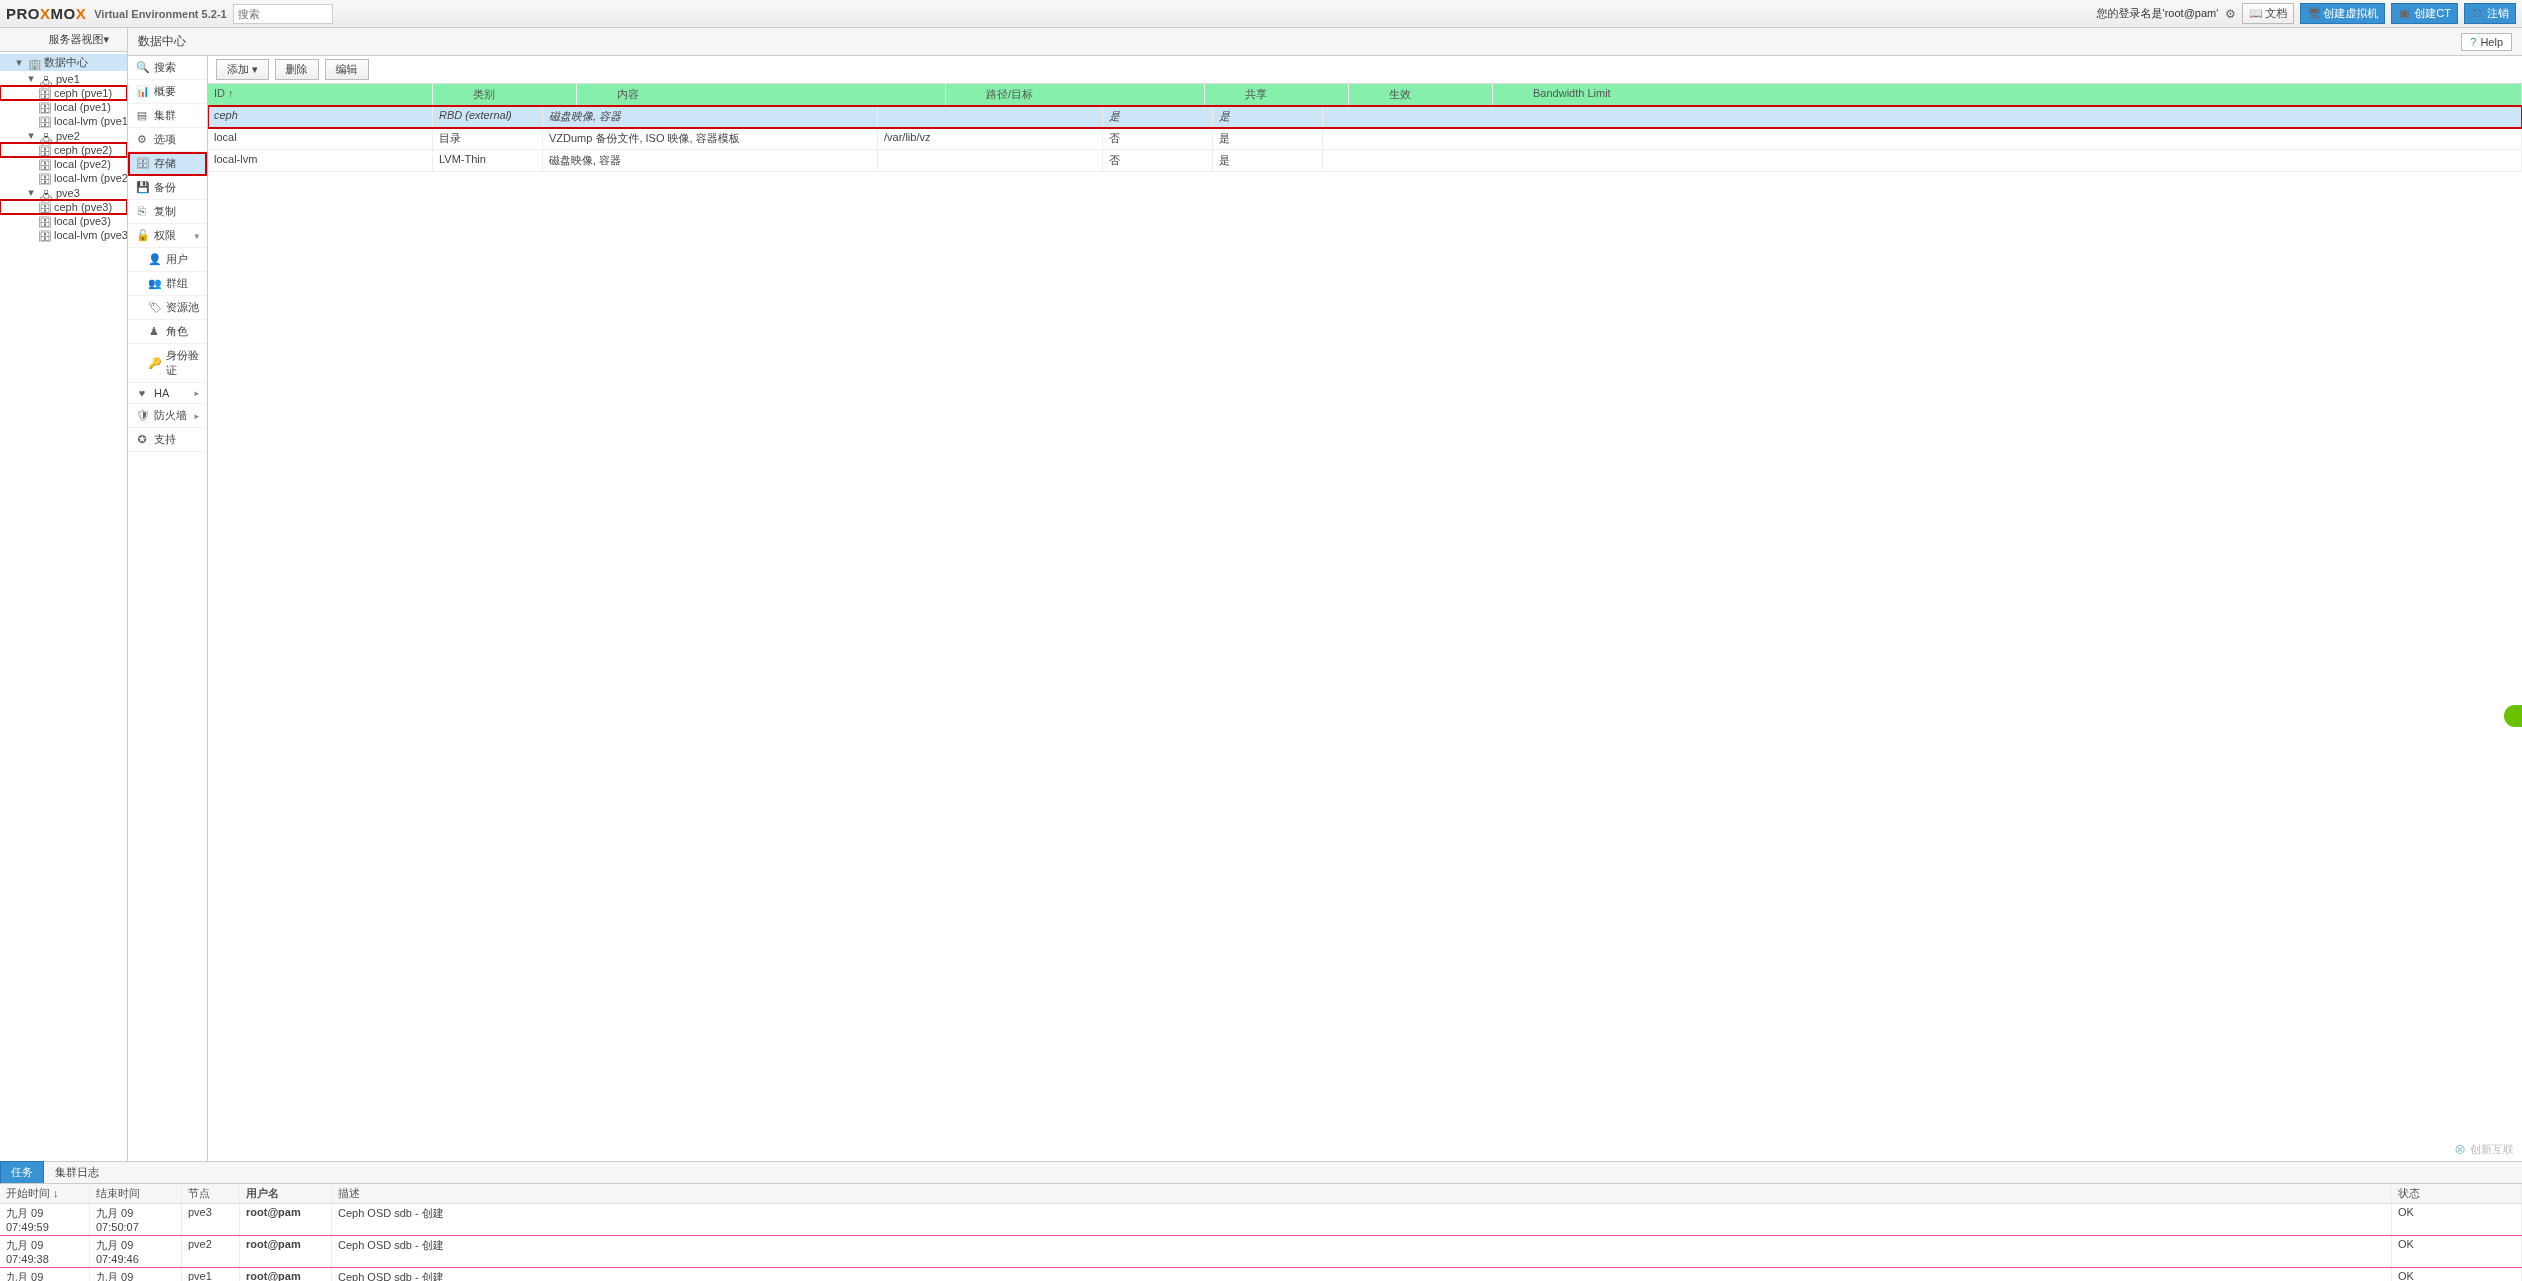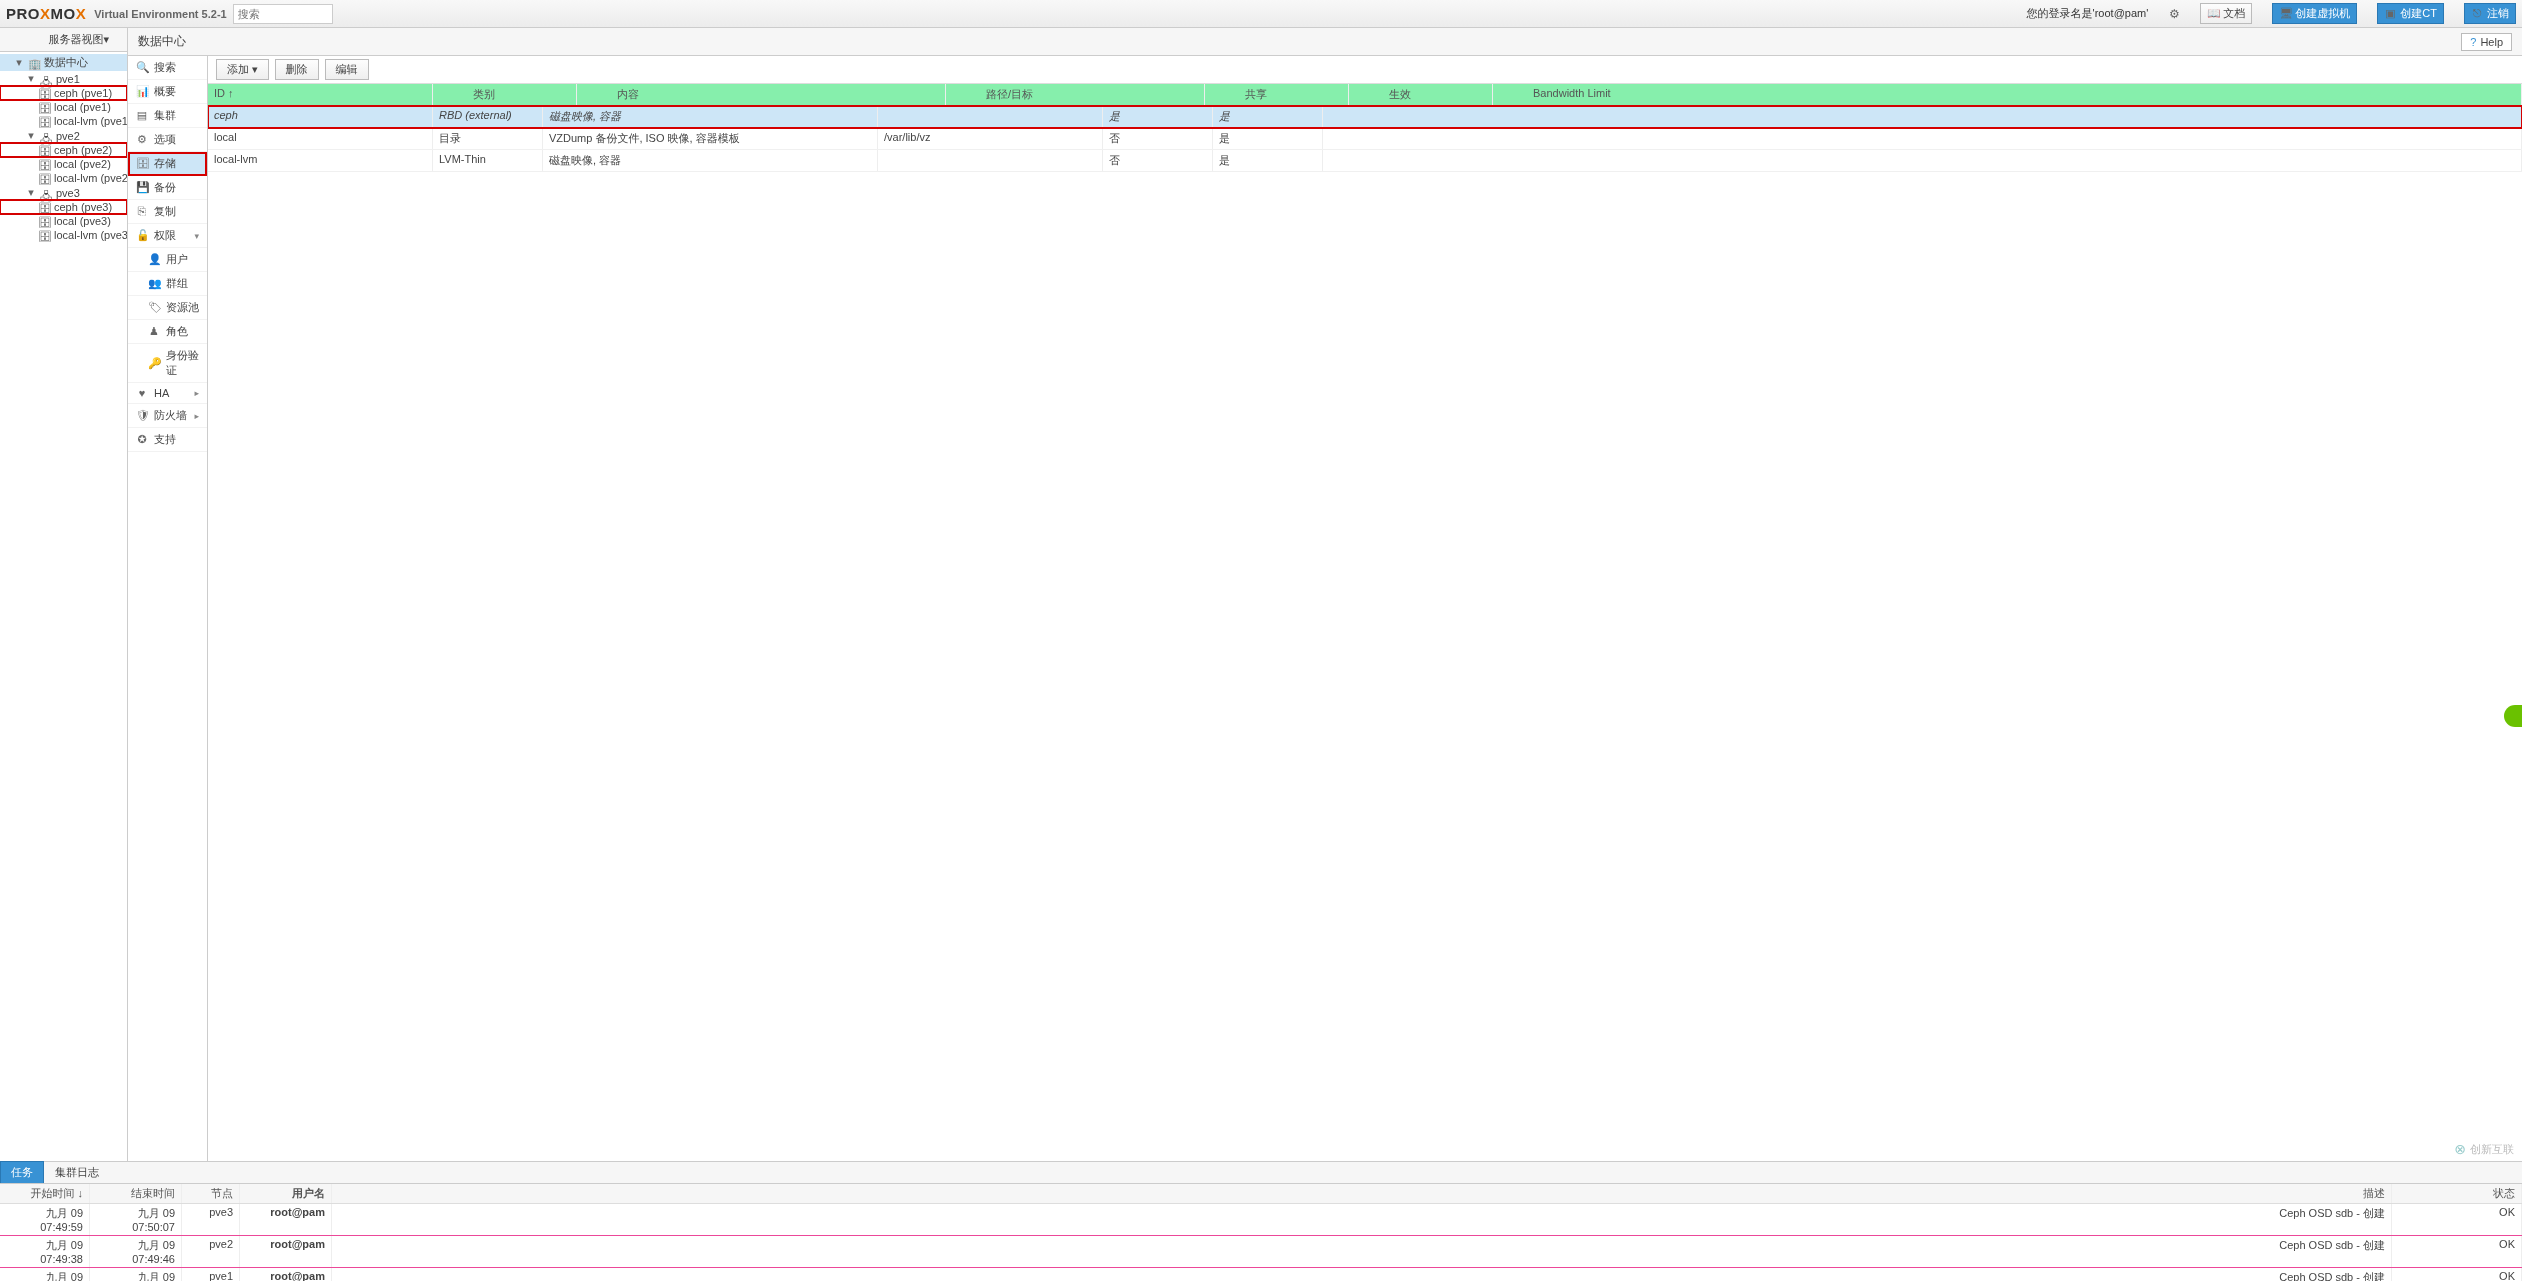--- a/index.html
+++ b/index.html
@@ -4,21 +4,21 @@
 <style>
 * { box-sizing: border-box; margin: 0; padding: 0; font-family: Arial, "Microsoft YaHei", sans-serif; }
 body { font-size: 12px; color: #444; background: #fff; overflow: hidden; }
 
 
 .header { height: 28px; background: linear-gradient(#f8f8f8, #ececec); border-bottom: 1px solid #ccc; display: flex; align-items: center; padding: 0 6px; }
 .logo { font-weight: 900; font-size: 15px; letter-spacing: .5px; color: #333; display: flex; align-items: center; }
 .logo .x { color: #e57000; }
 .ver { font-size: 11px; color: #666; margin: 0 6px 0 8px; font-weight: bold; }
 .search { height: 20px; width: 100px; border: 1px solid #ccc; padding: 0 4px; font-size: 11px; background: #fff; }
-.header-right { margin-left: auto; display: flex; align-items: center; gap: 20px; }
+.header-right { margin-left: auto; display: flex; align-items: center; gap: 6px; }
 .header-right .login { font-size: 11px; color: #333; }
 .icon-btn { display: inline-flex; align-items: center; padding: 2px 6px; border: 1px solid #bbb; background: linear-gradient(#fdfdfd,#efefef); font-size: 11px; cursor: pointer; gap: 4px; }
 .btn-blue { background: #3892d4; color: #fff; border-color: #2a78b3; }
 
 
 .main { display: flex; height: calc(100vh - 28px - 120px); }
 .tree-panel { width: 128px; border-right: 1px solid #ccc; display: flex; flex-direction: column; }
 .view-select { height: 24px; border-bottom: 1px solid #ccc; display: flex; align-items: center; padding: 0 18px; font-size: 11px; background: #f6f6f6; justify-content: flex-end; }
 .tree { flex: 1; overflow: auto; padding: 2px 0; }
 .tree-item { display: flex; align-items: center; gap: 4px; padding: 1px 4px; font-size: 11px; cursor: pointer; white-space: nowrap; }
@@ -47,21 +47,21 @@
 .tbtn { padding: 2px 10px; border: 1px solid #bbb; background: linear-gradient(#fdfdfd,#efefef); font-size: 11px; cursor: pointer; }
 .grid { flex: 1; overflow: auto; }
 .ghead { display: flex; background: #86efac; border-bottom: 1px solid #ddd; font-size: 11px; color: #555; gap: 34px; }
 .ghead div, .grow div { padding: 3px 6px; border-right: 1px solid #eee; }
 .col-id { width: 225px; } .col-type { width: 110px; } .col-content { width: 335px; } .col-path { width: 225px; } .col-shared { width: 110px; } .col-enabled { width: 110px; } .col-bw { flex: 1; }
 .grow { display: flex; font-size: 11px; border-bottom: 1px solid #f0f0f0; }
 .grow.selected { background: #cde6f7; }
 .grow.hl { outline: 2px solid #d40000; outline-offset: -1px; font-style: italic; }
 
 
-.tasks { height: 120px; border-top: 1px solid #ccc; display: flex; flex-direction: column; text-align: right; }
+.tasks { height: 120px; border-top: 1px solid #ccc; display: flex; flex-direction: column; }
 .tabs { display: flex; height: 22px; border-bottom: 1px solid #ccc; background: #f6f6f6; align-items: flex-end; }
 .tab { padding: 3px 10px; font-size: 11px; border: 1px solid transparent; border-bottom: none; cursor: pointer; }
 .tab.active { background: #3892d4; color: #fff; border-color: #2a78b3; }
 .thead { display: flex; background: #f6f6f6; border-bottom: 1px solid #ddd; font-size: 11px; color: #555; }
 .thead div, .trow div { padding: 2px 6px; border-right: 1px solid #eee; }
 .tc-start { width: 90px; } .tc-end { width: 92px; } .tc-node { width: 58px; } .tc-user { width: 92px; font-weight: bold; } .tc-desc { flex: 1; } .tc-status { width: 130px; }
 .trow { display: flex; font-size: 11px; border-bottom: 1px solid #ec4899; }
 
 .watermark { position: fixed; right: 8px; bottom: 124px; font-size: 11px; color: #bbb; display: flex; align-items: center; gap: 4px; }
 .green-dot { position: fixed; right: 0; top: 55%; width: 18px; height: 22px; background: #6ac100; border-radius: 11px 0 0 11px; }

